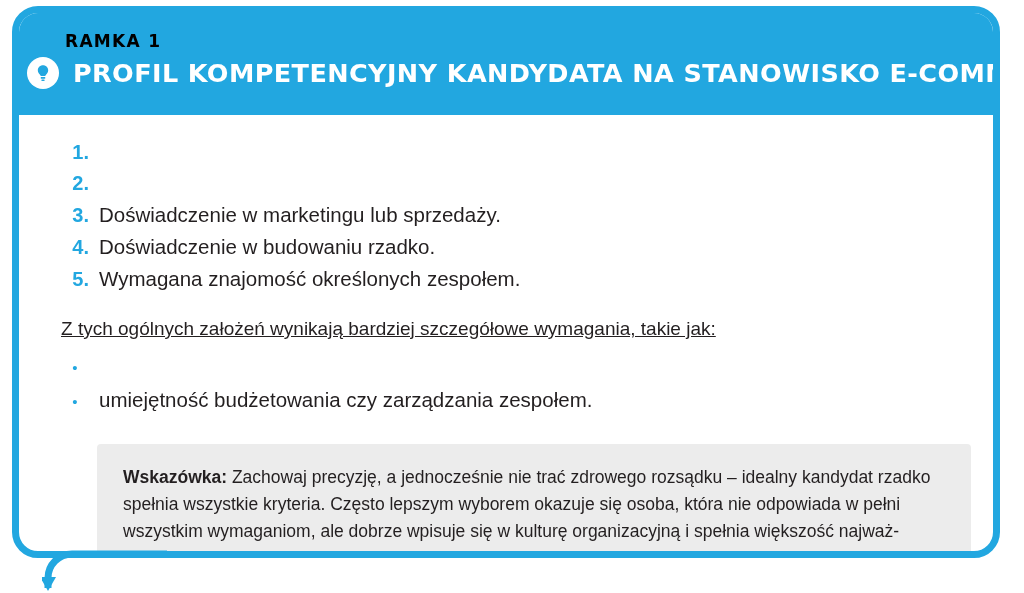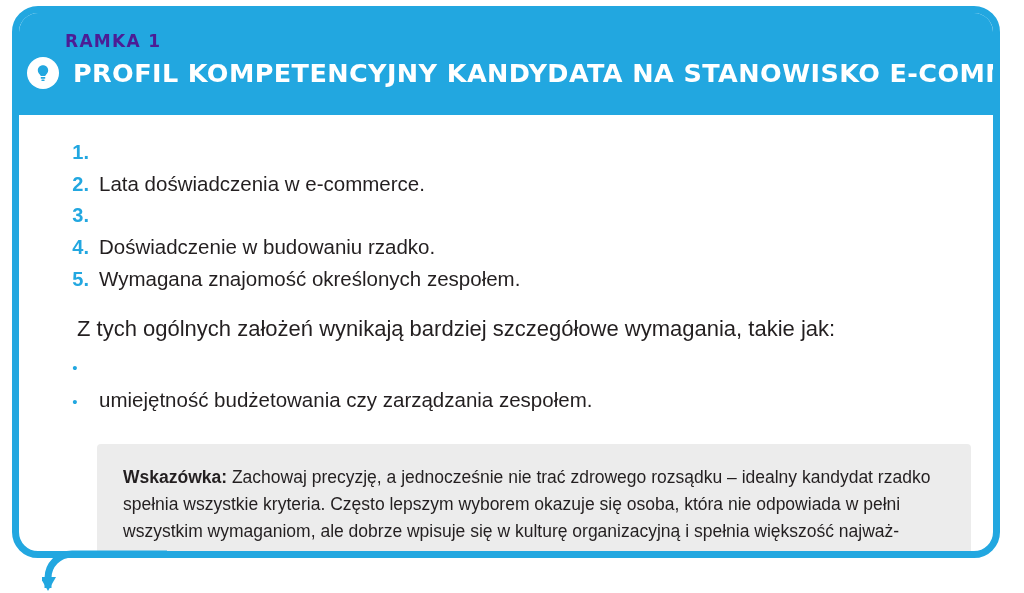--- a/index.html
+++ b/index.html
@@ -41,21 +41,21 @@
     height: 102px;
     background: #22a7e0;
     box-sizing: border-box;
     padding: 14px 0 0 44px;
   }
   .header .kicker {
     font-family: "DejaVu Sans", sans-serif;
     font-weight: bold;
     font-size: 17px;
     letter-spacing: 1.3px;
-    color: #4c1d95;
+    color: #000000;
     text-transform: uppercase;
     margin: 4px 0 6px 2px;
   }
   .header .title-row {
     display: flex;
     align-items: center;
     gap: 14px;
   }
   .bulb-badge {
     flex: 0 0 auto;
@@ -100,24 +100,25 @@
     flex: 0 0 auto;
     width: 28px;
     text-align: right;
     margin-right: 10px;
     color: #22a7e0;
     font-weight: bold;
     font-size: 20px;
   }
 
   p.lead {
-    font-size: 22px;
+    font-size: 19px;
     line-height: 31px;
-    margin: 18px 0 8px 16px;
-    color: #231f20;
+    margin: 18px 0 8px 0;
+    color: #231f20;
+    text-decoration: underline;
   }
 
   ul.bulleted {
     list-style: none;
     margin: 0;
     padding: 0;
   }
   ul.bulleted li {
     display: flex;
     align-items: baseline;
@@ -186,24 +187,24 @@
     </div>
 
     <div class="body">
 
       <ol class="numbered">
         <li>
           <span class="num">1.</span>
         </li>
         <li>
           <span class="num">2.</span>
-          <span>Lata doświadczenia w e-commerce.</span>
         </li>
         <li>
           <span class="num">3.</span>
+          <span>Doświadczenie w marketingu lub sprzedaży.</span>
         </li>
         <li>
           <span class="num">4.</span>
           <span>Doświadczenie w budowaniu rzadko.</span>
         </li>
         <li>
           <span class="num">5.</span>
           <span>Wymagana znajomość określonych zespołem.</span>
         </li>
       </ol>

